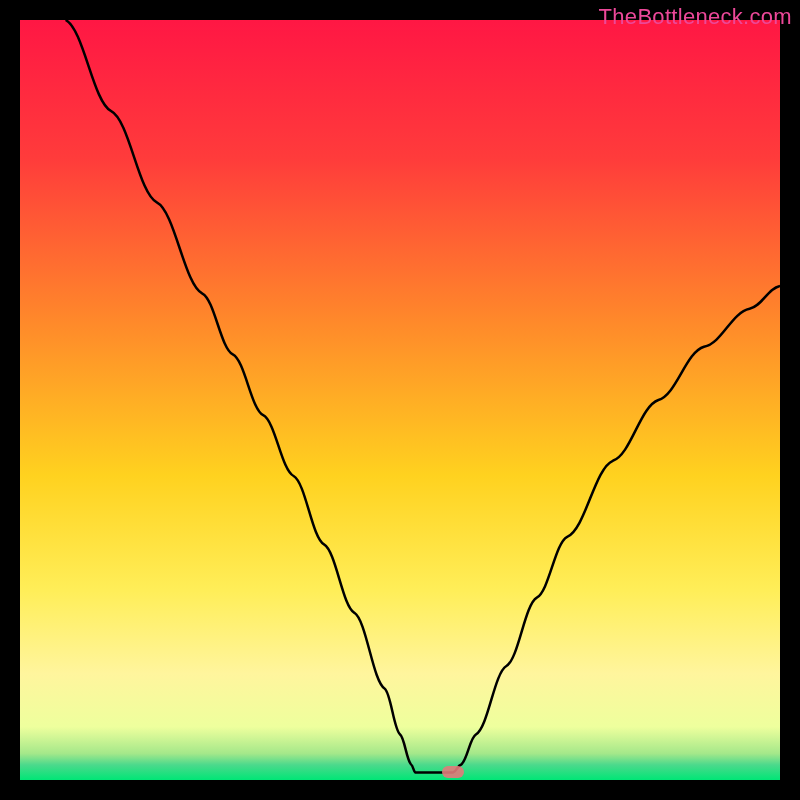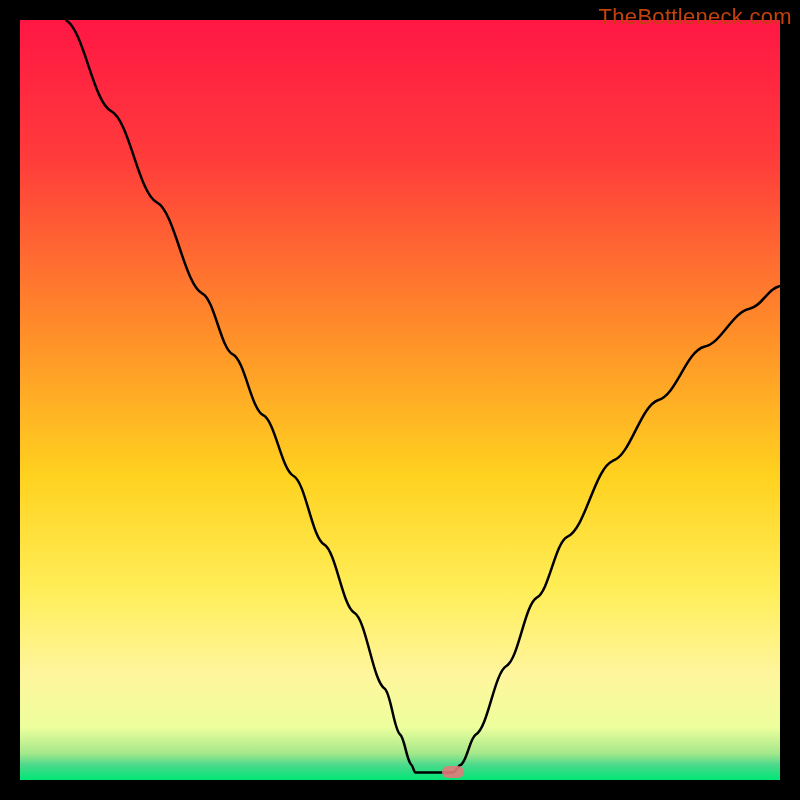--- a/index.html
+++ b/index.html
@@ -8,21 +8,21 @@
     width: 800px;
     height: 800px;
     background: #000;
     position: relative;
     font-family: Arial, Helvetica, sans-serif;
   }
   .watermark {
     position: absolute;
     top: 4px;
     right: 8px;
-    color: #c2410c;
+    color: #ec4899;
     font-size: 22px;
     font-weight: 500;
     z-index: 5;
     letter-spacing: 0.3px;
   }
   .plot-area {
     position: absolute;
     left: 20px;
     top: 20px;
     width: 760px;

